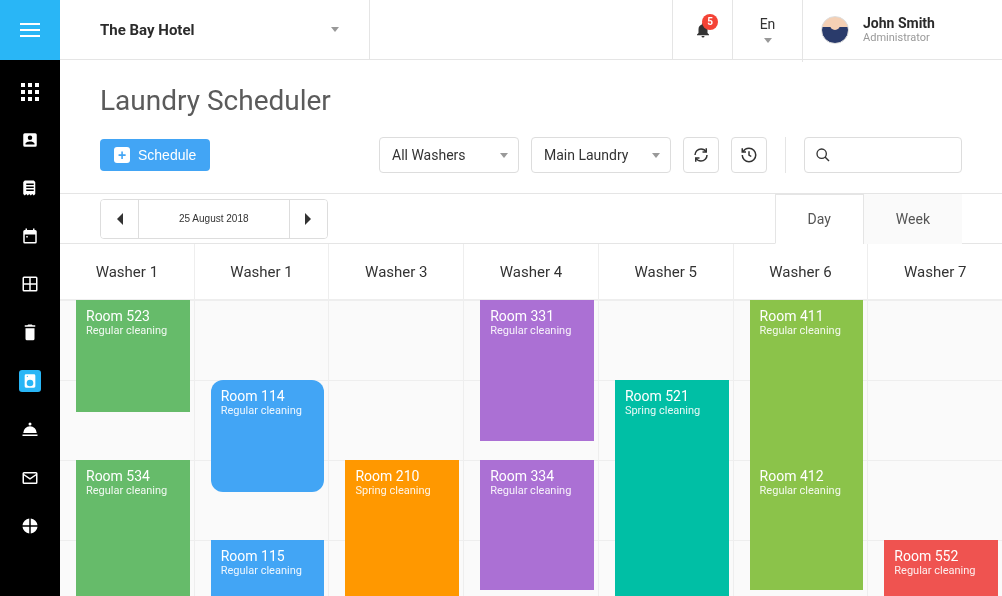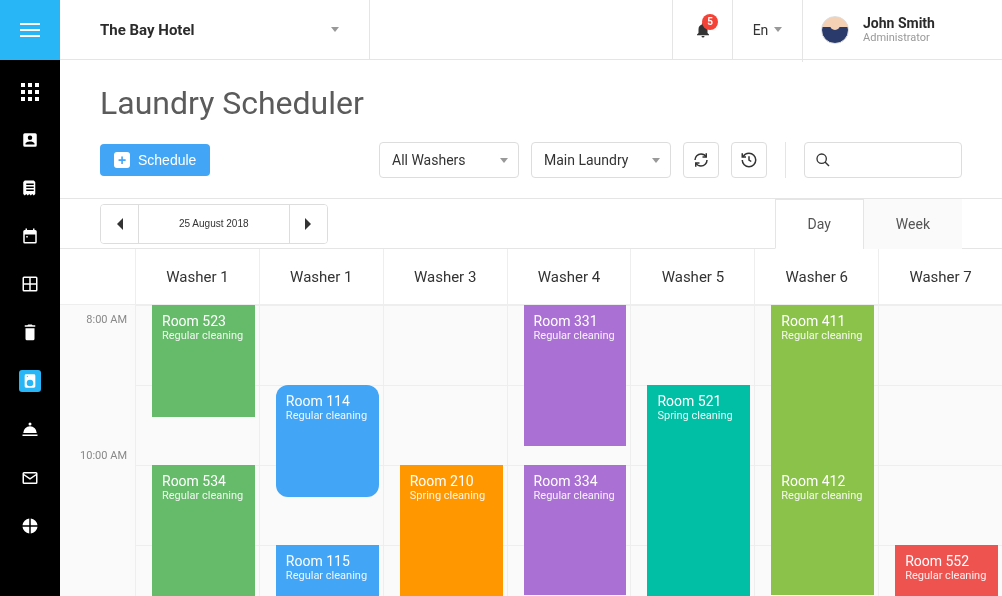--- a/index.html
+++ b/index.html
@@ -10,29 +10,29 @@
 .sidebar .nav-items { display: flex; flex-direction: column; align-items: center; gap: 28px; padding-top: 22px; }
 .sidebar .nav-item { width: 20px; height: 20px; display: flex; align-items: center; justify-content: center; color: #fff; cursor: pointer; }
 .sidebar .nav-item.active-bg { background: #29b6f6; border-radius: 3px; padding: 2px; width: 22px; height: 22px; }
 .main { flex: 1; display: flex; flex-direction: column; }
 .topbar { height: 60px; border-bottom: 1px solid #e5e5e5; display: flex; align-items: center; }
 .hotel-selector { flex: 0 0 310px; height: 60px; border-right: 1px solid #e5e5e5; display: flex; align-items: center; padding: 0 30px 0 40px; justify-content: space-between; cursor: pointer; }
 .hotel-selector .title { font-weight: 700; font-size: 15px; color: #2b2b2b; }
 .topbar-spacer { flex: 1; }
 .topbar-icon { width: 60px; height: 60px; border-left: 1px solid #e5e5e5; display: flex; align-items: center; justify-content: center; cursor: pointer; position: relative; }
 .badge { position: absolute; top: 14px; right: 14px; background: #f44336; color: #fff; font-size: 10px; font-weight: 700; width: 16px; height: 16px; border-radius: 8px; display: flex; align-items: center; justify-content: center; }
-.lang { width: 70px; height: 60px; border-left: 1px solid #e5e5e5; display: flex; align-items: center; justify-content: center; gap: 6px; cursor: pointer; font-size: 14px; color: #333; }
+.lang { width: 70px; height: 60px; border-left: 1px solid #e5e5e5; display: flex; align-items: center; justify-content: center; gap: 6px; cursor: pointer; font-size: 14px; color: #333; flex-direction: column; }
 .user-block { width: 200px; height: 64px; border-left: 1px solid #e5e5e5; display: flex; align-items: center; padding: 0 18px; gap: 14px; cursor: pointer; }
 .avatar { width: 28px; height: 28px; border-radius: 50%; background: linear-gradient(#f4d0b5 40%, #2a3b6b 40%); border: 1px solid #ddd; position: relative; overflow: hidden; }
 .avatar::after { content: ""; position: absolute; top: 3px; left: 50%; transform: translateX(-50%); width: 10px; height: 10px; background: #f4d0b5; border-radius: 50%; }
 .user-meta .name { font-weight: 700; font-size: 14px; color: #2b2b2b; }
 .user-meta .role { font-size: 11px; color: #999; }
 .content { flex: 1; padding: 0; overflow: hidden; display: flex; flex-direction: column; }
 .page-header { padding: 24px 40px 20px; border-bottom: 1px solid #e5e5e5; }
-.page-title { font-size: 32px; font-weight: 400; color: #5b5b5b; margin-bottom: 20px; }
+.page-title { font-size: 28px; font-weight: 400; color: #5b5b5b; margin-bottom: 20px; }
 .toolbar { display: flex; align-items: center; gap: 12px; }
 .btn-schedule { background: #42a5f5; color: #fff; border: none; border-radius: 4px; padding: 8px 14px; font-size: 14px; display: flex; align-items: center; gap: 8px; cursor: pointer; }
 .btn-schedule .plus { background: #fff; color: #42a5f5; width: 16px; height: 16px; border-radius: 3px; display: flex; align-items: center; justify-content: center; font-weight: 700; font-size: 14px; line-height: 1; }
 .toolbar-spacer { flex: 1; }
 .select { border: 1px solid #ddd; border-radius: 4px; height: 36px; padding: 0 30px 0 12px; font-size: 14px; background: #fff; display: flex; align-items: center; position: relative; cursor: pointer; min-width: 140px; }
 .select .caret { position: absolute; right: 10px; }
 .icon-btn { border: 1px solid #ddd; border-radius: 4px; width: 36px; height: 36px; background: #fff; display: flex; align-items: center; justify-content: center; cursor: pointer; }
 .divider-v { width: 1px; height: 36px; background: #e5e5e5; margin: 0 6px; }
 .search-box { border: 1px solid #ddd; border-radius: 4px; height: 36px; width: 158px; display: flex; align-items: center; padding: 0 10px; gap: 8px; }
 .search-box input { border: none; outline: none; flex: 1; font-size: 14px; width: 100%; }
@@ -218,25 +218,20 @@
               </svg>
           </button>
         </div>
         <div class="view-tabs">
           <div class="view-tab active">Day</div>
           <div class="view-tab">Week</div>
         </div>
       </div>
 
       <div class="scheduler">
-        <div class="time-col">
-          <div style="height:56px;border-bottom:1px solid #eee;background:#fff;"></div>
-          <div class="label" style="top:64px">8:00 AM</div>
-          <div class="label" style="top:200px">10:00 AM</div>
-        </div>
         <div class="grid" id="grid">
             <div class="washer-col">
               <div class="col-header">Washer 1</div>
               <div class="col-body">
                 <div class="hour-lines">
                   <div class="hour-line" style="top: 0px;"></div>
                   <div class="hour-line" style="top: 80px;"></div>
                   <div class="hour-line" style="top: 160px;"></div>
                   <div class="hour-line" style="top: 240px;"></div>
                 </div>

